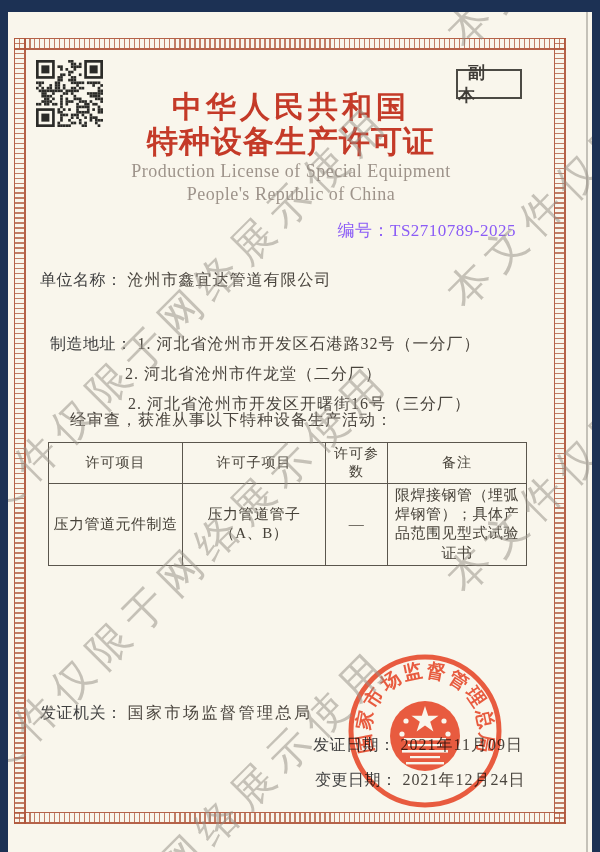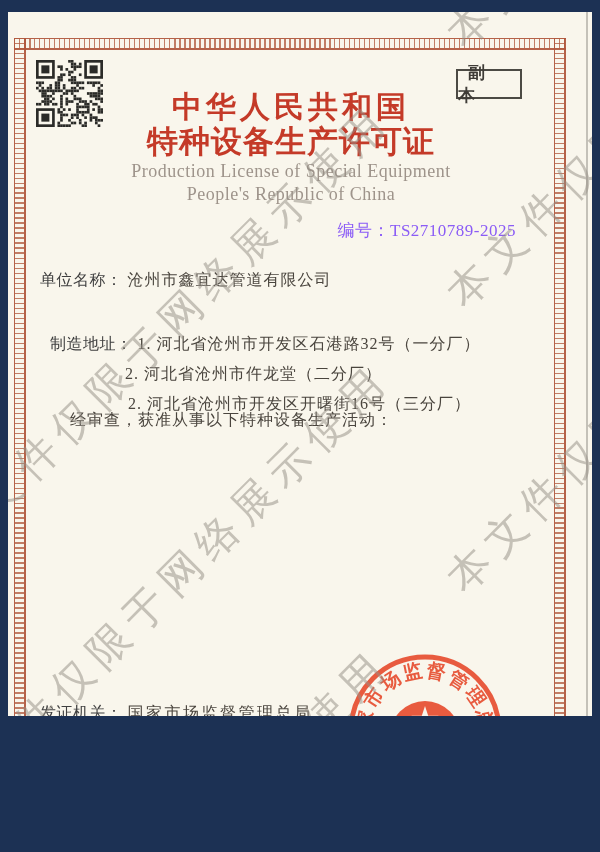--- a/index.html
+++ b/index.html
@@ -2,21 +2,21 @@
 <html><head>
 <meta charset="utf-8">
 <style>
   html,body{margin:0;padding:0;}
   body{
     width:600px;height:852px;position:relative;overflow:hidden;
     background:#1c3154;
     font-family:"Liberation Serif","DejaVu Serif",serif;
   }
   .paper{
-    position:absolute;left:8px;top:12px;width:584px;height:704px;
+    position:absolute;left:8px;top:12px;width:584px;height:840px;
     background:#f9f6ec;overflow:hidden;
   }
   .paper-edge{
     position:absolute;right:4px;top:0;width:2px;height:100%;
     background:rgba(110,108,100,.38);
   }
   
   .frame-strip{position:absolute;opacity:.92;}
   .frame-h{
     height:12px;left:6px;width:552px;
@@ -327,20 +327,42 @@
     <div class="abs line" style="left:117px;top:352px">
       <span>2. 河北省沧州市仵龙堂（二分厂）</span>
     </div>
     <div class="abs line" style="left:120px;top:382px">
       <span>2. 河北省沧州市开发区开曙街16号（三分厂）</span>
     </div>
     <div class="abs line" style="left:62px;top:398px">
       <span>经审查，获准从事以下特种设备生产活动：</span>
     </div>
 
+    <table class="lic">
+      <colgroup>
+          <col style="width:134px">
+          <col style="width:143px">
+          <col style="width:62px">
+          <col style="width:139px">
+        </colgroup>
+      <tbody>
+          <tr>
+        <th>许可项目</th>
+        <th>许可子项目</th>
+        <th>许可参数</th>
+        <th>备注</th>
+      </tr>
+      <tr>
+        <td>压力管道元件制造</td>
+        <td>压力管道管子（A、B）</td>
+        <td>—</td>
+        <td class="remark">限焊接钢管（埋弧焊钢管）；具体产品范围见型式试验证书</td>
+      </tr>
+    </tbody>
+      </table>
 
     <div class="abs line" style="left:32px;top:691px">
       <span class="label">发证机关：</span>
       <span style="letter-spacing:2.5px">国家市场监督管理总局</span>
     </div>
     <div class="abs line" style="left:305px;top:723px">
       <span class="label">发证日期：</span>
       <span>2021年11月09日</span>
     </div>
     <div class="abs line" style="left:307px;top:758px">

